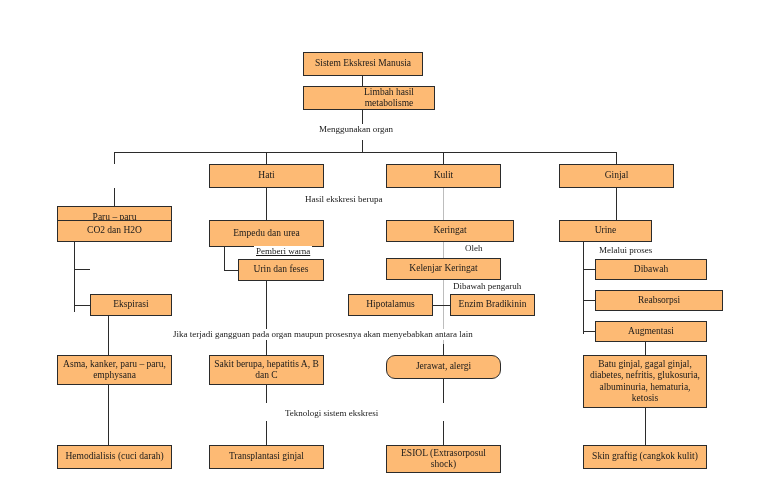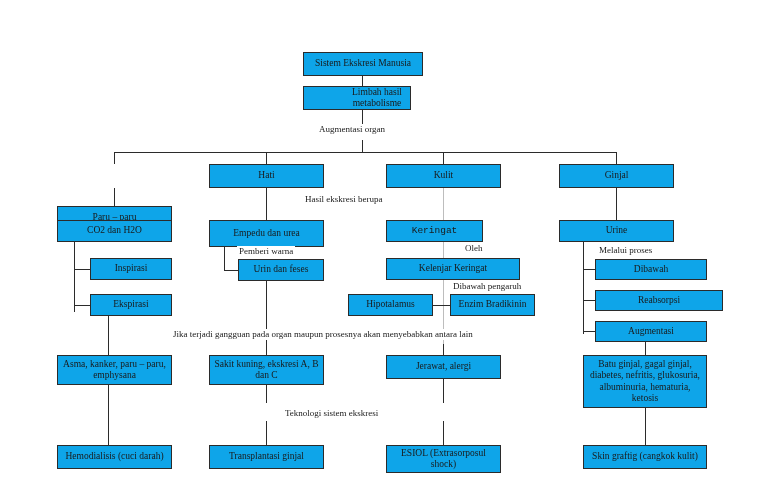--- a/index.html
+++ b/index.html
@@ -12,21 +12,21 @@
     width: 768px;
     height: 503px;
     background: #ffffff;
     font-family: "Liberation Serif", "DejaVu Serif", serif;
     overflow: hidden;
   }
   .box {
     position: absolute;
     box-sizing: border-box;
     border: 1px solid #2b2b2b;
-    background: #0ea5e9;
+    background: #fdba74;
     display: flex;
     align-items: center;
     justify-content: center;
     text-align: center;
     font-size: 9.5px;
     line-height: 11.5px;
     color: #1a1a1a;
     padding: 1px 2px;
     z-index: 3;
   }
@@ -51,25 +51,25 @@
 </style>
 </head>
 <body>
 
 <div id="canvas">
 
   <div class="box" style="left:303px; top:52px; width:120px; height:24px;">Sistem Ekskresi Manusia</div>
 
   <div class="ln vl" style="left:362px; top:76px; height:10px;"></div>
 
-  <div class="box" style="left:303px; top:86px; width:108px; height:24px;padding-left:42px;">Limbah hasil metabolisme</div>
+  <div class="box" style="left:303px; top:86px; width:132px; height:24px;padding-left:42px;">Limbah hasil metabolisme</div>
 
   <div class="ln vl" style="left:362px; top:110px; height:14px;"></div>
 
-  <div class="lbl" style="left:317px; top:124px;">Augmentasi organ</div>
+  <div class="lbl" style="left:317px; top:124px;">Menggunakan organ</div>
 
   <div class="ln vl" style="left:362px; top:140px; height:12px;"></div>
 
   <div class="ln hl" style="left:114px; top:152px; width:502px;"></div>
 
   <div class="ln vl" style="left:114px; top:152px; height:12px;"></div>
   <div class="ln vl" style="left:266px; top:152px; height:12px;"></div>
   <div class="ln vl" style="left:443px; top:152px; height:12px;"></div>
   <div class="ln vl" style="left:616px; top:152px; height:12px;"></div>
 
@@ -80,45 +80,44 @@
 
   <div class="ln vl" style="left:114px; top:188px; height:32px;"></div>
   <div class="ln vl" style="left:266px; top:188px; height:32px;"></div>
   <div class="ln vl faint" style="left:443px; top:188px; height:32px;"></div>
   <div class="ln vl" style="left:616px; top:188px; height:32px;"></div>
 
   <div class="lbl" style="left:303px; top:194px;">Hasil ekskresi berupa</div>
 
   <div class="box" style="left:57px; top:220px; width:115px; height:22px;">CO2 dan H2O</div>
   <div class="box" style="left:209px; top:220px; width:115px; height:27px;">Empedu dan urea</div>
-  <div class="box" style="left:386px; top:220px; width:97px; height:22px;font-family:Liberation Mono, monospace;">Keringat</div>
-  <div class="box" style="left:559px; top:220px; width:115px; height:22px;">Urine</div>
+  <div class="box" style="left:386px; top:220px; width:128px; height:22px;">Keringat</div>
+  <div class="box" style="left:559px; top:220px; width:93px; height:22px;">Urine</div>
 
   <div class="ln vl" style="left:74px; top:242px; height:70px;"></div>
   <div class="ln hl" style="left:74px; top:269px; width:16px;"></div>
   <div class="ln hl" style="left:74px; top:305px; width:16px;"></div>
 
-  <div class="box" style="left:90px; top:258px; width:82px; height:22px;">Inspirasi</div>
   <div class="box" style="left:90px; top:294px; width:82px; height:22px;">Ekspirasi</div>
 
   <div class="ln vl" style="left:108px; top:316px; height:39px;"></div>
 
   <div class="ln vl" style="left:224px; top:242px; height:28px;"></div>
   <div class="ln hl" style="left:224px; top:270px; width:14px;"></div>
 
-  <div class="lbl" style="left:237px; top:246px;">Pemberi warna</div>
+  <div class="lbl" style="left:254px; top:246px;text-decoration:underline;">Pemberi warna</div>
 
   <div class="box" style="left:238px; top:259px; width:86px; height:22px;">Urin dan feses</div>
 
   <div class="ln vl" style="left:266px; top:281px; height:74px;"></div>
 
   <div class="ln vl faint" style="left:443px; top:242px; height:16px;"></div>
   <div class="lbl" style="left:463px; top:243px;">Oleh</div>
 
-  <div class="box" style="left:386px; top:258px; width:134px; height:22px;text-align:center;">Kelenjar Keringat</div>
+  <div class="box" style="left:386px; top:258px; width:115px; height:22px;text-align:center;">Kelenjar Keringat</div>
 
   <div class="ln vl faint" style="left:443px; top:280px; height:75px;"></div>
 
   <div class="lbl" style="left:451px; top:281px;">Dibawah pengaruh</div>
 
   <div class="box" style="left:348px; top:294px; width:85px; height:22px;">Hipotalamus</div>
   <div class="box" style="left:450px; top:294px; width:85px; height:22px;">Enzim Bradikinin</div>
   <div class="ln hl" style="left:433px; top:305px; width:17px; z-index:4;"></div>
 
   <div class="ln vl" style="left:583px; top:242px; height:92px;"></div>
@@ -132,22 +131,22 @@
   <div class="box" style="left:595px; top:290px; width:128px; height:21px;">Reabsorpsi</div>
   <div class="box" style="left:595px; top:321px; width:112px; height:21px;">Augmentasi</div>
 
   <div class="ln vl" style="left:645px; top:342px; height:13px;"></div>
 
   <div class="lbl" style="left:171px; top:329px;">Jika terjadi gangguan pada organ maupun prosesnya akan menyebabkan antara lain</div>
 
   <div class="ln vl" style="left:443px; top:344px; height:11px;"></div>
 
   <div class="box" style="left:57px; top:355px; width:115px; height:30px;">Asma, kanker, paru – paru, emphysana</div>
-  <div class="box" style="left:209px; top:355px; width:115px; height:30px;">Sakit kuning, ekskresi A, B dan C</div>
-  <div class="box" style="left:386px; top:355px; width:115px; height:24px;">Jerawat, alergi</div>
+  <div class="box" style="left:209px; top:355px; width:115px; height:30px;">Sakit berupa, hepatitis A, B dan C</div>
+  <div class="box" style="left:386px; top:355px; width:115px; height:24px;border-radius:9px;">Jerawat, alergi</div>
   <div class="box" style="left:583px; top:355px; width:124px; height:53px;">Batu ginjal, gagal ginjal, diabetes, nefritis, glukosuria, albuminuria, hematuria, ketosis</div>
 
   <div class="ln vl" style="left:108px; top:385px; height:60px;"></div>
   <div class="ln vl" style="left:266px; top:385px; height:18px;"></div>
   <div class="ln vl" style="left:266px; top:421px; height:24px;"></div>
   <div class="ln vl" style="left:443px; top:379px; height:24px;"></div>
   <div class="ln vl" style="left:443px; top:421px; height:24px;"></div>
   <div class="ln vl" style="left:645px; top:408px; height:37px;"></div>
 
   <div class="lbl" style="left:283px; top:408px;">Teknologi sistem ekskresi</div>

